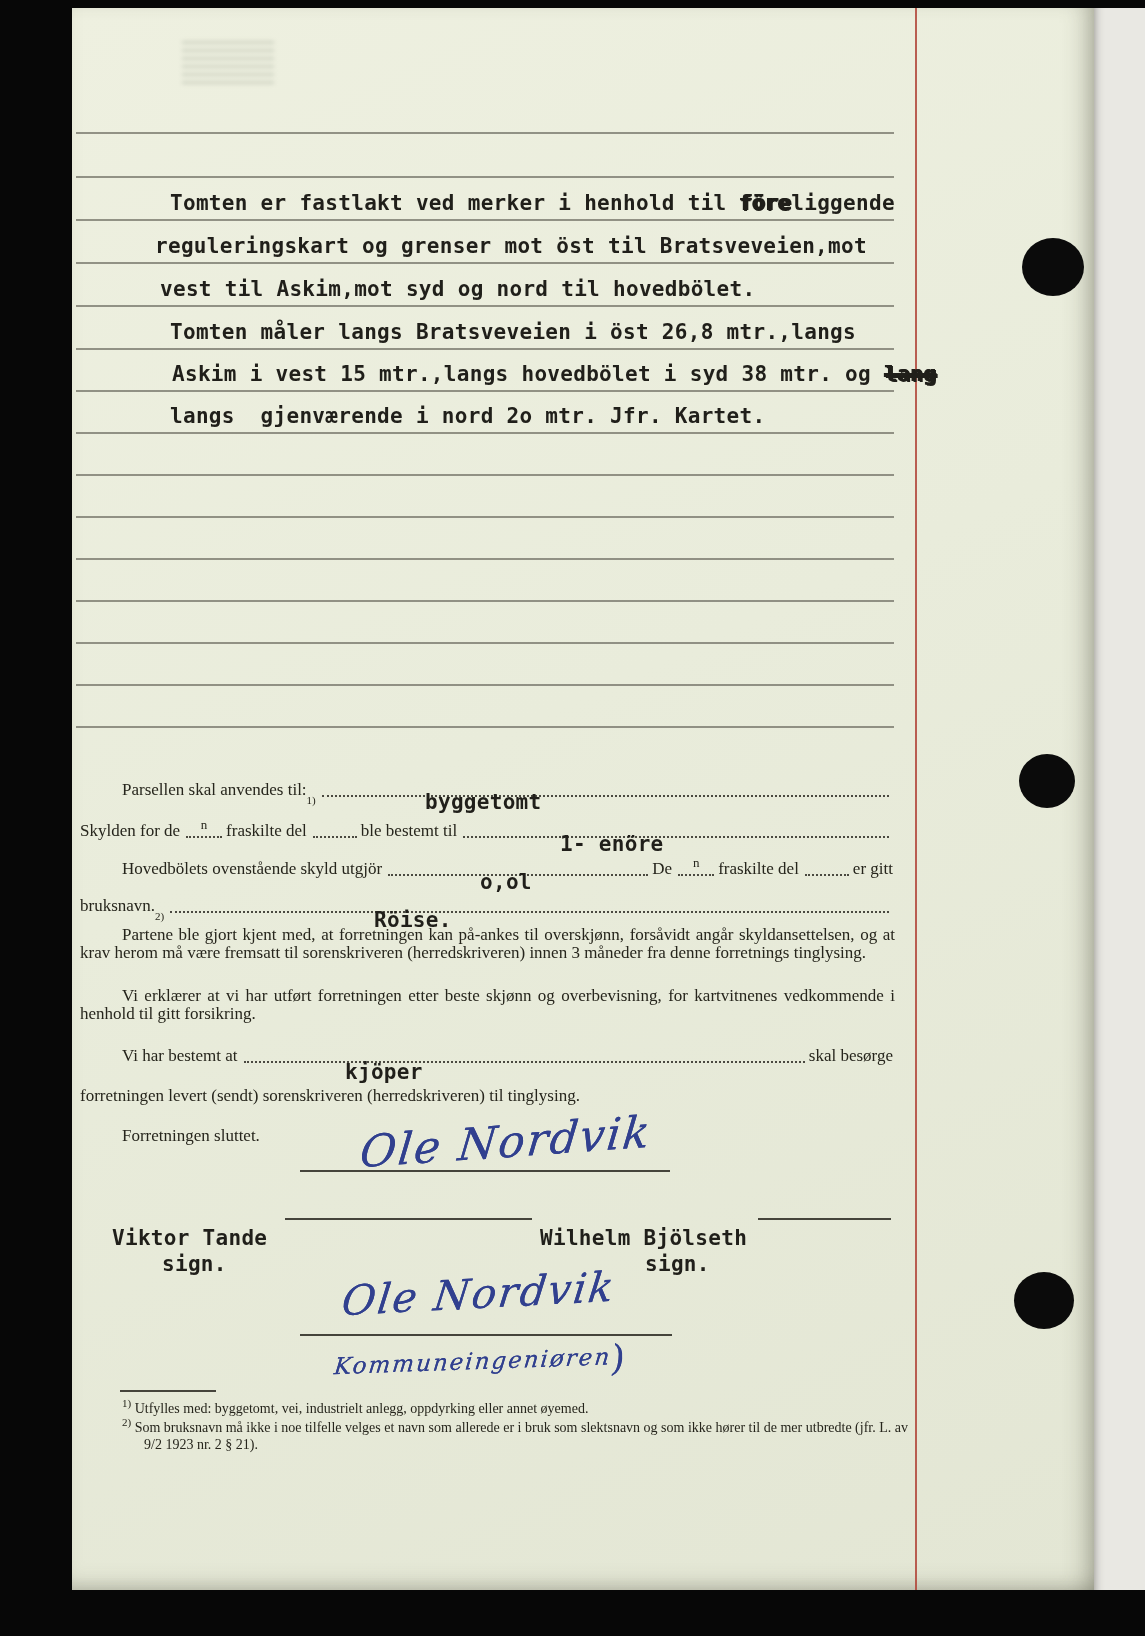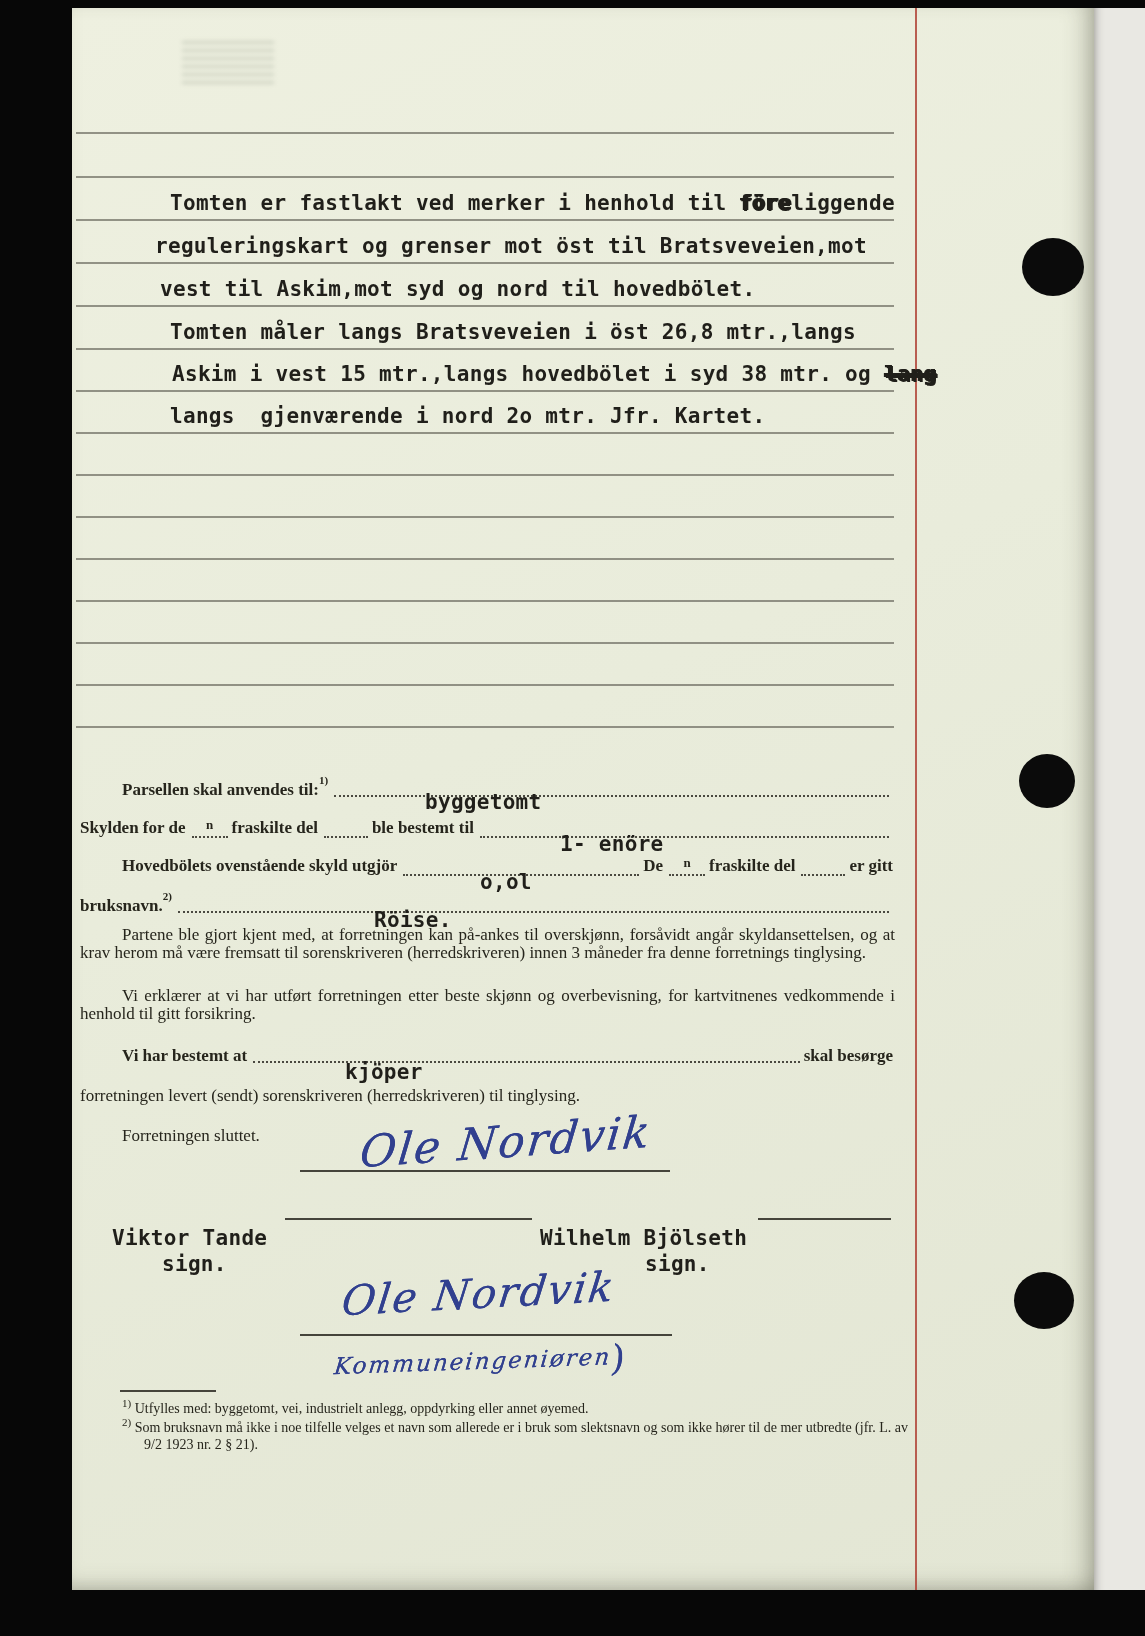--- a/index.html
+++ b/index.html
@@ -25,21 +25,21 @@
         background:repeating-linear-gradient(0deg,#9aa091 0 3px,transparent 3px 8px);}
   
   .tw{position:absolute;font-family:"DejaVu Sans Mono",monospace;font-weight:700;font-size:21px;
       letter-spacing:.3px;color:#201f1a;white-space:pre;}
   .overtype{text-shadow:1.3px 0 #201f1a,-1.3px 0 #201f1a,0 1px #201f1a;}
   .struck{text-decoration:line-through;text-decoration-thickness:3.5px;
       text-shadow:1px 0 #201f1a,2px 1px #201f1a;}
   .tv{position:absolute;font-family:"DejaVu Sans Mono",monospace;font-weight:700;font-size:21px;
       letter-spacing:.3px;color:#201f1a;white-space:pre;z-index:2;margin-top:32px;}
   
-  .fl{position:absolute;display:flex;font-size:17px;color:#26251c;font-weight:bold;}
+  .fl{position:absolute;display:flex;align-items:flex-end;font-size:17px;color:#26251c;}
   .fl .lbl{white-space:pre;}
   .dots{flex:1 1 auto;border-bottom:2px dotted #4a4940;margin:0 4px 3px 6px;min-width:20px;}
   .dots.fixed{flex:0 0 44px;}
   .nbox{flex:0 0 36px;text-align:center;font-size:13px;border-bottom:2px dotted #4a4940;
         padding-bottom:5px;margin:0 4px 3px 6px;line-height:1;}
   .ref{font-size:11px;vertical-align:super;line-height:0;}
   .para{position:absolute;font-size:17px;line-height:18px;text-align:justify;color:#26251c;text-indent:42px;}
   .sline{position:absolute;font-size:17px;color:#26251c;white-space:pre;}
   .sigline{position:absolute;height:2px;background:#45443b;}
   

